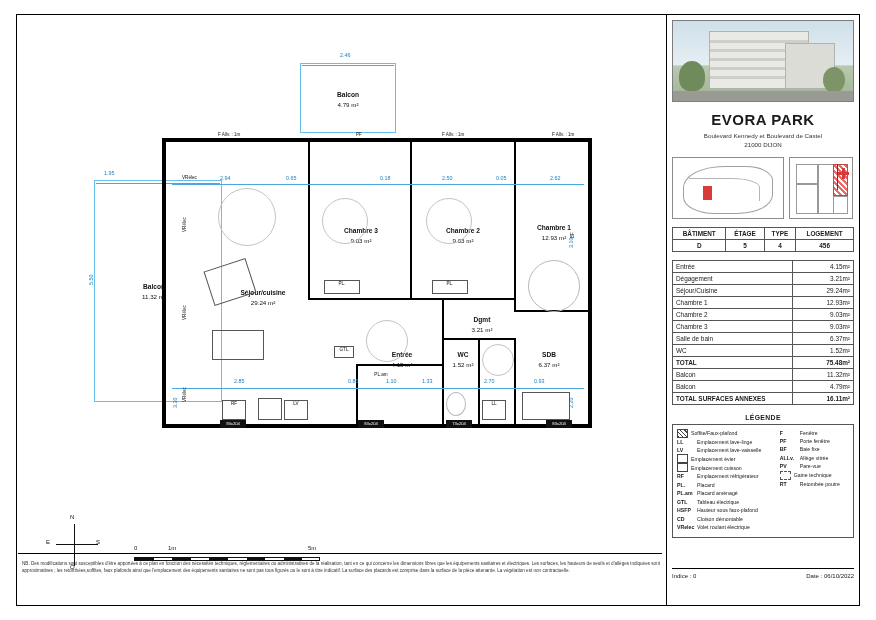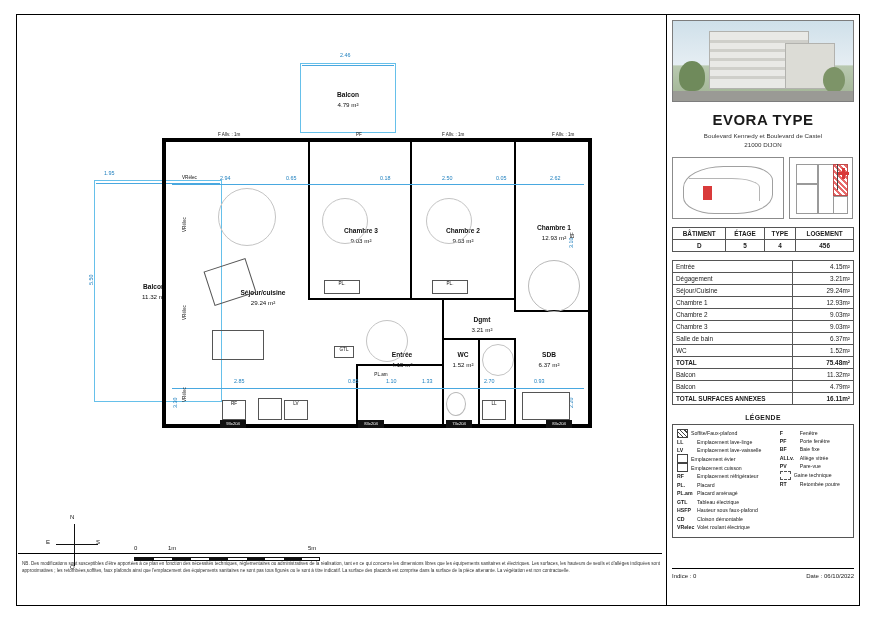--- a/index.html
+++ b/index.html
@@ -88,21 +88,21 @@
   <div class="rcol">
 
     <div class="photo">
       <div class="tree"></div>
       <div class="bld"></div>
       <div class="bld2"></div>
       <div class="tree2"></div>
       <div class="road"></div>
     </div>
 
-    <div class="brand">EVORA TYPE</div>
+    <div class="brand">EVORA PARK</div>
     <div class="addr">
       <div>Boulevard Kennedy et Boulevard de Castel</div>
       <div>21000 DIJON</div>
     </div>
 
     <div class="maps">
       <div class="map-left">
         <div class="blob"></div>
         <div class="ln"></div>
         <div class="hl"></div>

